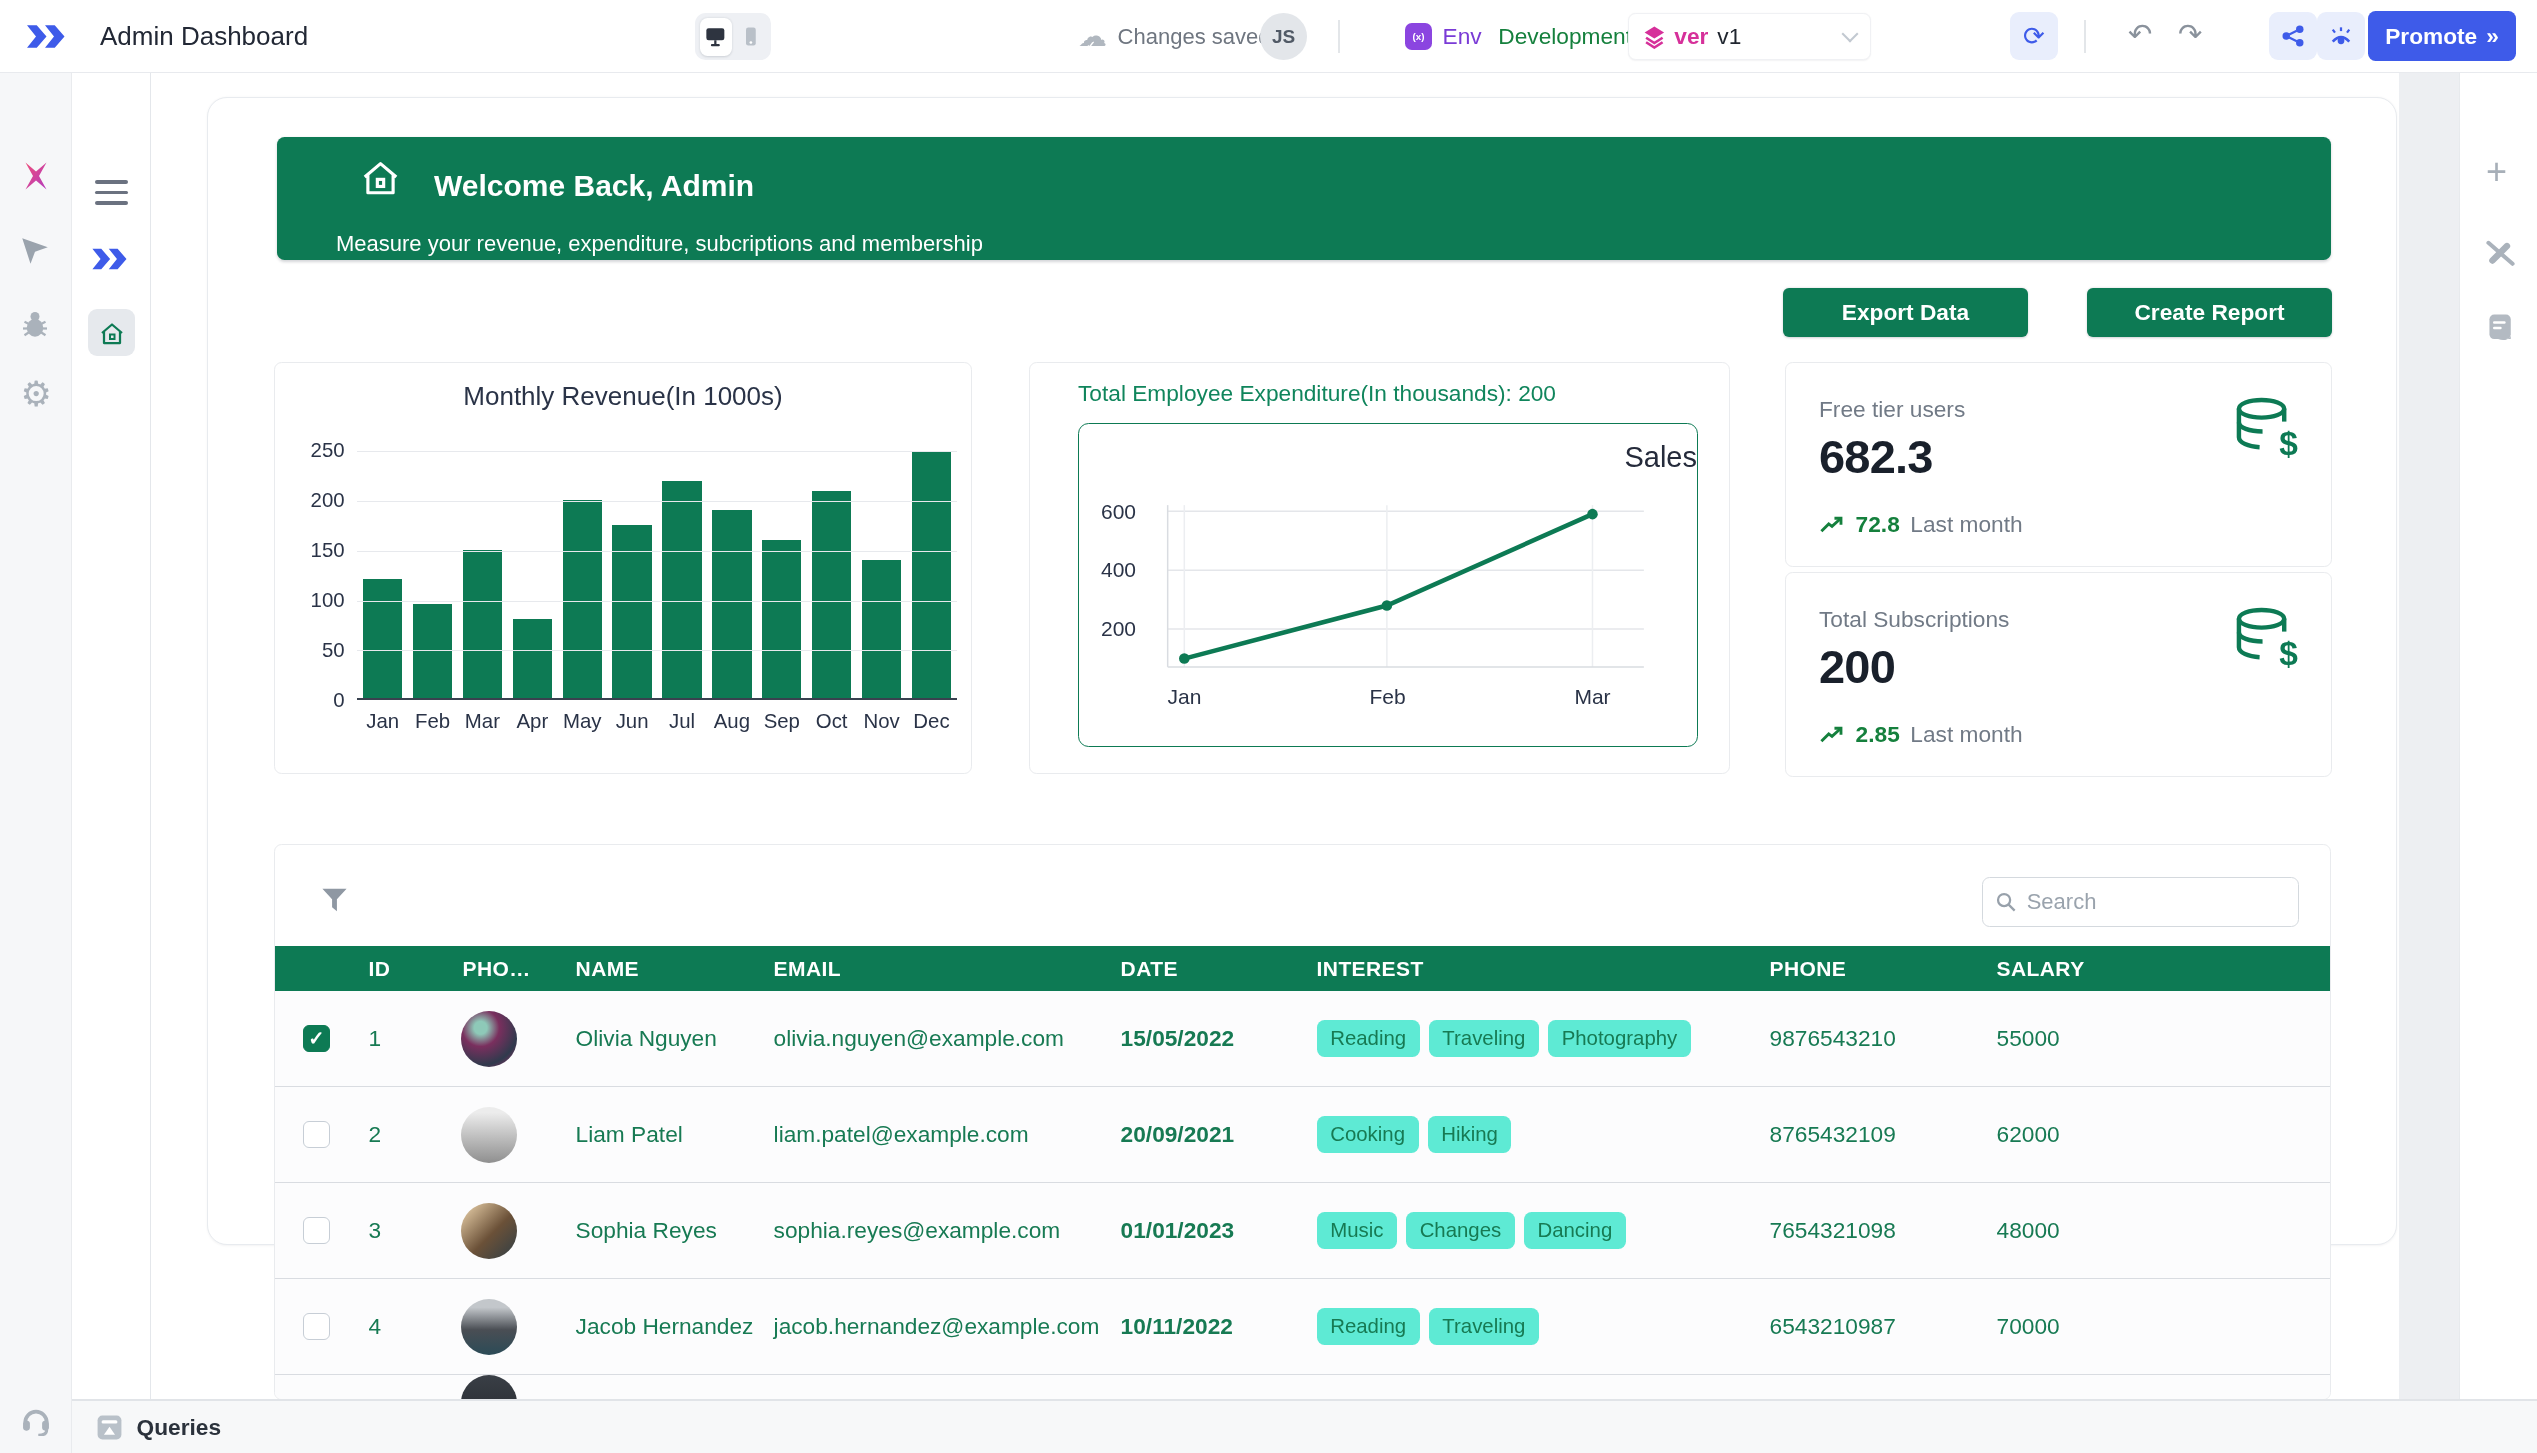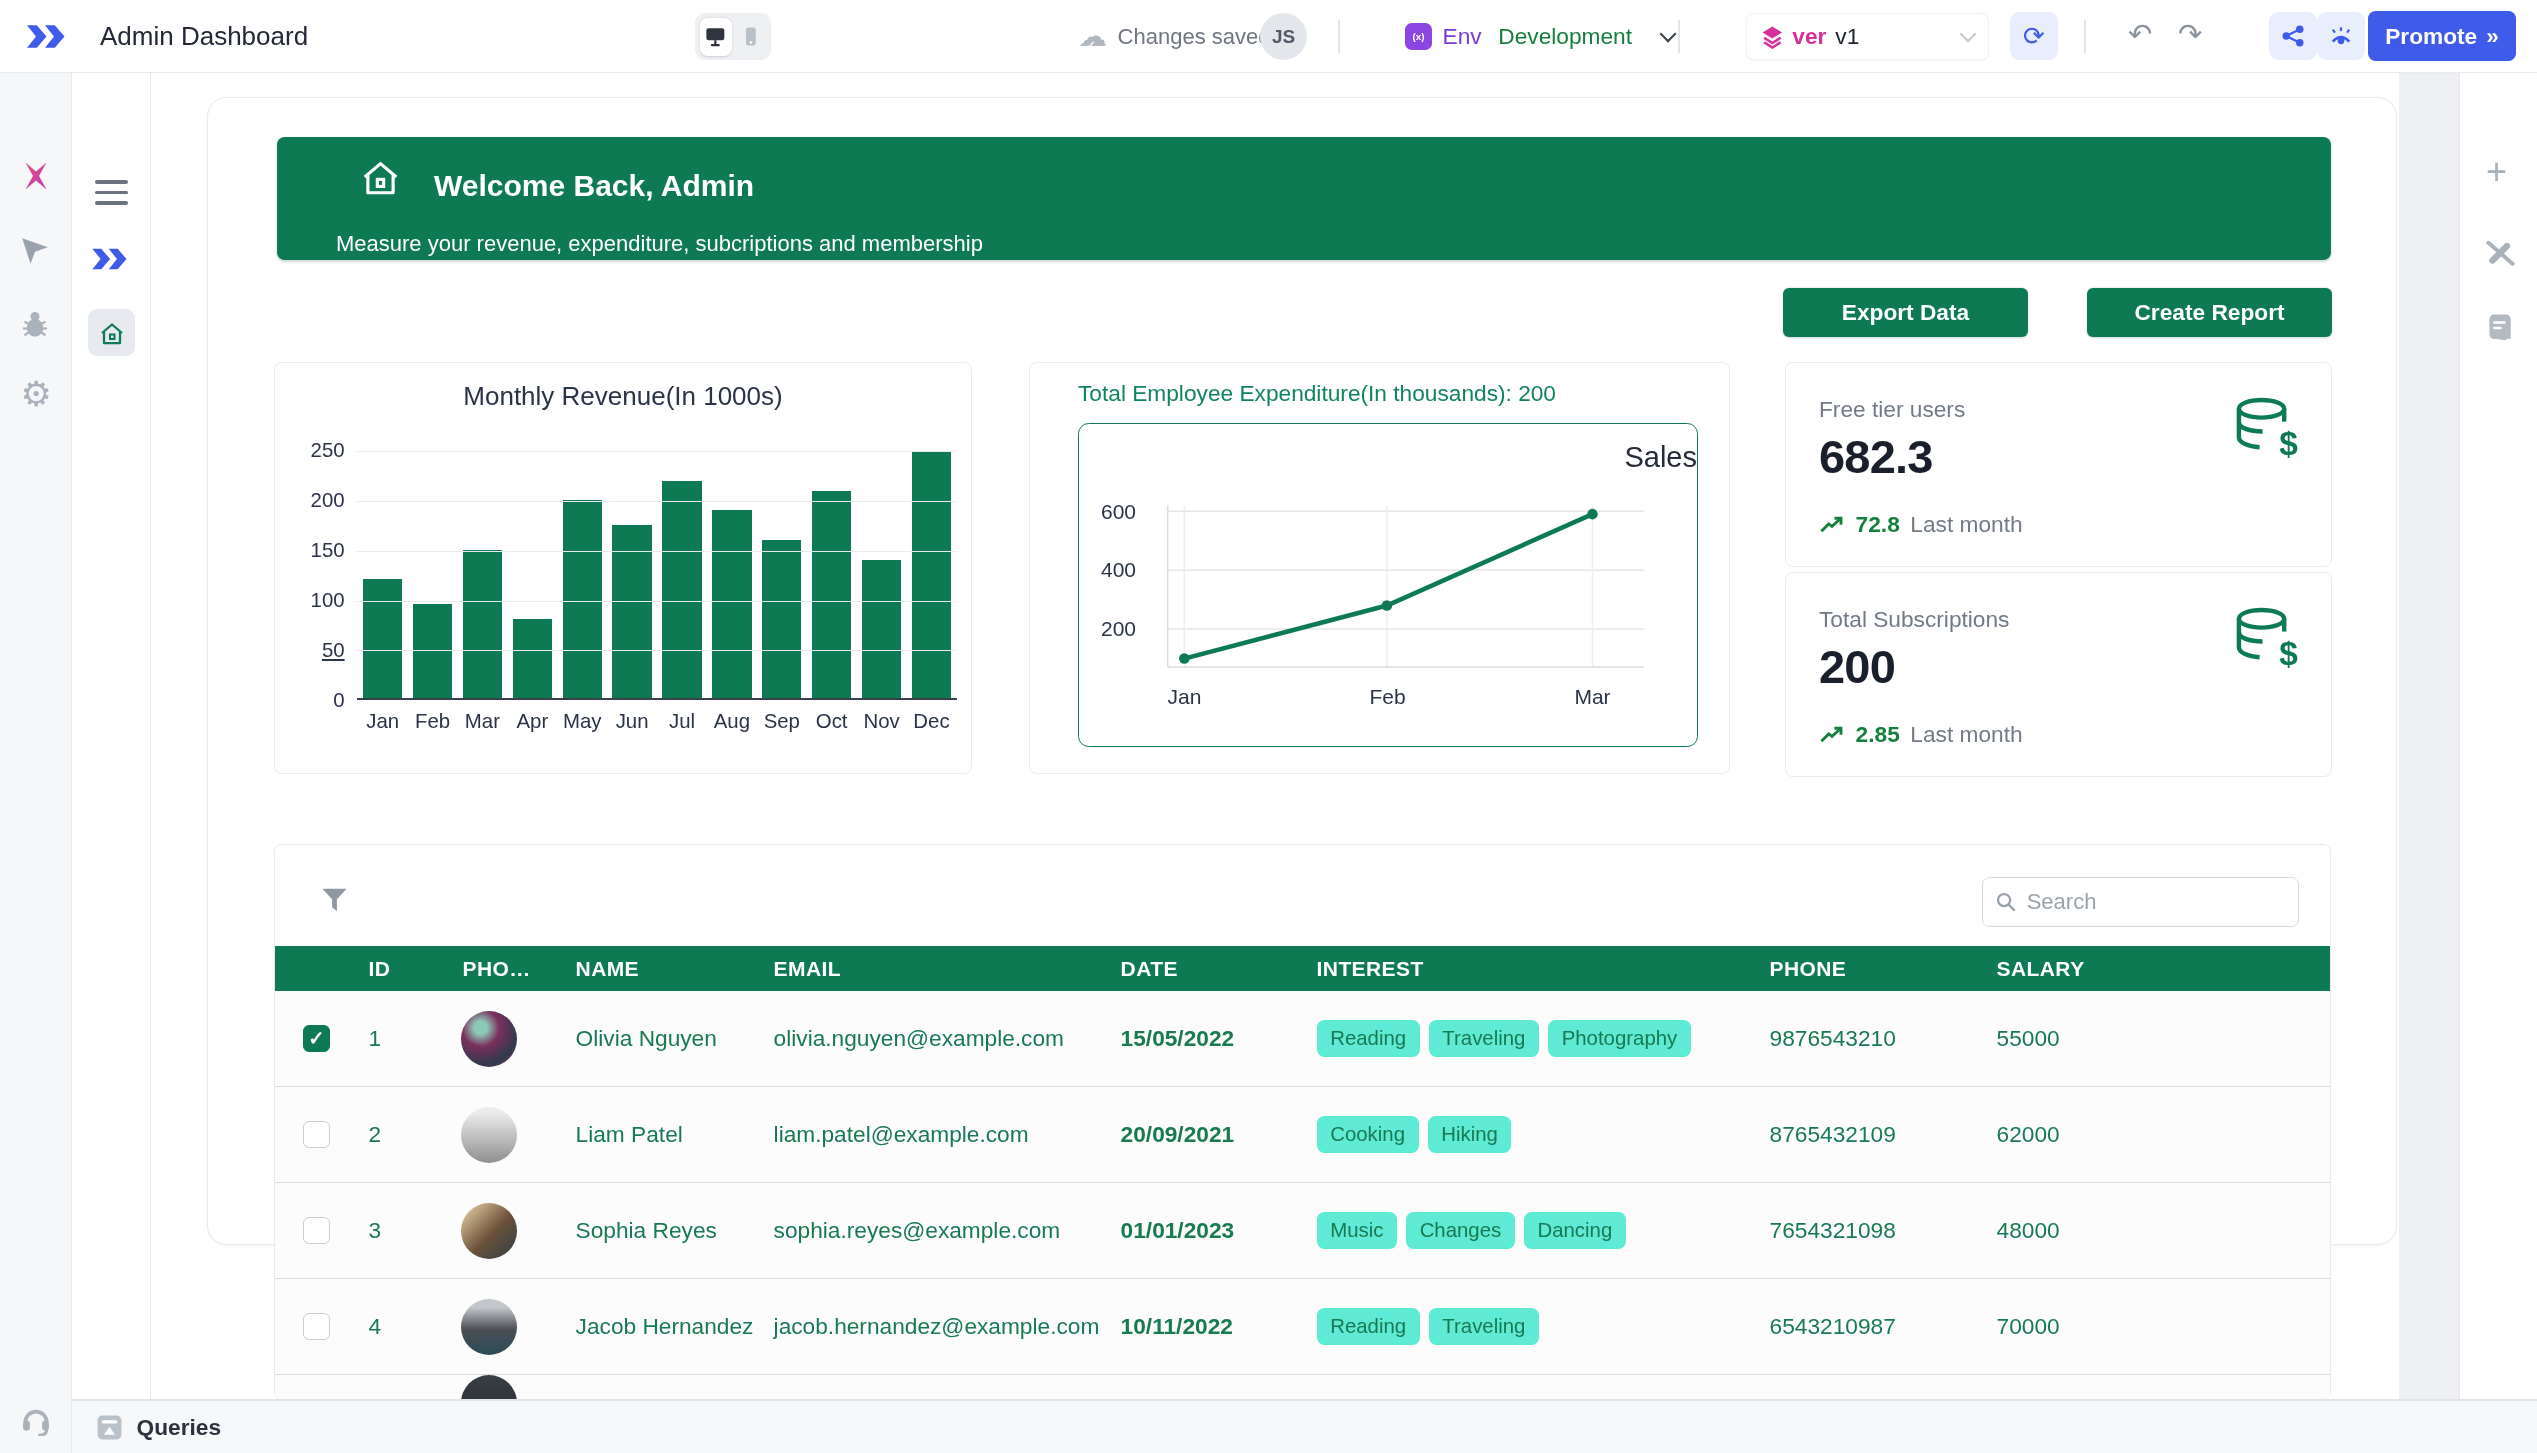--- a/index.html
+++ b/index.html
@@ -16,21 +16,21 @@
   #cloud-wrap { position:relative; font-size:29px; color:#b0b7bf; line-height:29px; }
   #cloud-check { position:absolute; left:8.3px; top:9px; font-size:11.3px; color:#fff; font-weight:bold; }
   #status-text { font-size:22px; color:#6f7680; }
   #avatar { position:absolute; left:1260px; top:13px; width:47px; height:47px; border-radius:50%; background:#e3e6ea; display:flex; align-items:center; justify-content:center; font-size:19px; font-weight:bold; color:#515a66; }
   .vdiv { position:absolute; top:19.6px; width:1.5px; height:33px; background:#e3e6e9; }
   #env { position:absolute; left:1405px; top:0; height:73px; display:flex; align-items:center; gap:10.6px; }
   #env-icon { width:27px; height:27px; background:#8b45e0; border-radius:6.8px; color:#fff; font-size:9.8px; font-weight:bold; display:flex; align-items:center; justify-content:center; }
   #env-label { font-size:22.7px; font-weight:500; color:#7a3bd6; }
   #env-value { font-size:22.7px; color:#15803d; margin-left:6px; }
   .chev { width:12px; height:12px; border-right:2.6px solid #3a414b; border-bottom:2.6px solid #3a414b; transform:rotate(45deg); margin-left:19.6px; margin-top:-6px; }
-  #ver { position:absolute; left:1746px; top:13px; width:243px; height:47px; background:#fff; border:0.8px solid #f0f1f4; border-radius:7.6px; box-shadow:0 0.8px 1.5px rgba(16,24,40,.05); display:flex; align-items:center; gap:9px; padding:0 13.6px; }
+  #ver { position:absolute; left:1628px; top:13px; width:243px; height:47px; background:#fff; border:0.8px solid #f0f1f4; border-radius:7.6px; box-shadow:0 0.8px 1.5px rgba(16,24,40,.05); display:flex; align-items:center; gap:9px; padding:0 13.6px; }
   #ver-label { font-size:22.7px; font-weight:600; color:#d6309a; }
   #ver-value { font-size:22.7px; color:#20262f; }
   #ver .chev { margin-left:auto; border-color:#c2c9d1; }
   .icon-btn { position:absolute; top:12px; width:48px; height:48px; border-radius:9px; background:#e9eefc; color:#3e5be9; display:flex; align-items:center; justify-content:center; font-size:26px; }
   .ghost { position:absolute; top:18px; font-size:29px; color:#8a929c; line-height:33px; }
   #promote { position:absolute; left:2368px; top:11.3px; width:148px; height:50px; background:#3e5be9; border-radius:7.6px; color:#fff; font-size:22.7px; font-weight:bold; display:flex; align-items:center; justify-content:center; gap:9px; }
 
   
   #lsidebar { position:absolute; left:0; top:73px; width:72px; height:1381px; background:#f6f7f9; border-right:0.8px solid #e9ebee; z-index:25; }
   #lsidebar .sico { position:absolute; left:20.4px; }
@@ -347,21 +347,21 @@
         <div>May</div>
         <div>Jun</div>
         <div>Jul</div>
         <div>Aug</div>
         <div>Sep</div>
         <div>Oct</div>
         <div>Nov</div>
         <div>Dec</div>
       </div>
   <div class="ylab" style="left: 13.6px; top: 326px;">0</div>
-      <div class="ylab" style="left: 13.6px; top: 276px; text-decoration: underline;">50</div>
+      <div class="ylab" style="left: 13.6px; top: 276px;">50</div>
       <div class="ylab" style="left: 13.6px; top: 226px;">100</div>
       <div class="ylab" style="left: 13.6px; top: 176px;">150</div>
       <div class="ylab" style="left: 13.6px; top: 126px;">200</div>
       <div class="ylab" style="left: 13.6px; top: 76px;">250</div>
     </div>
 
   <div class="card" id="line-card">
     <div id="line-header">Total Employee Expenditure(In thousands): 200</div>
     <div id="sales-box">
       <div id="sales-title">Sales</div>

